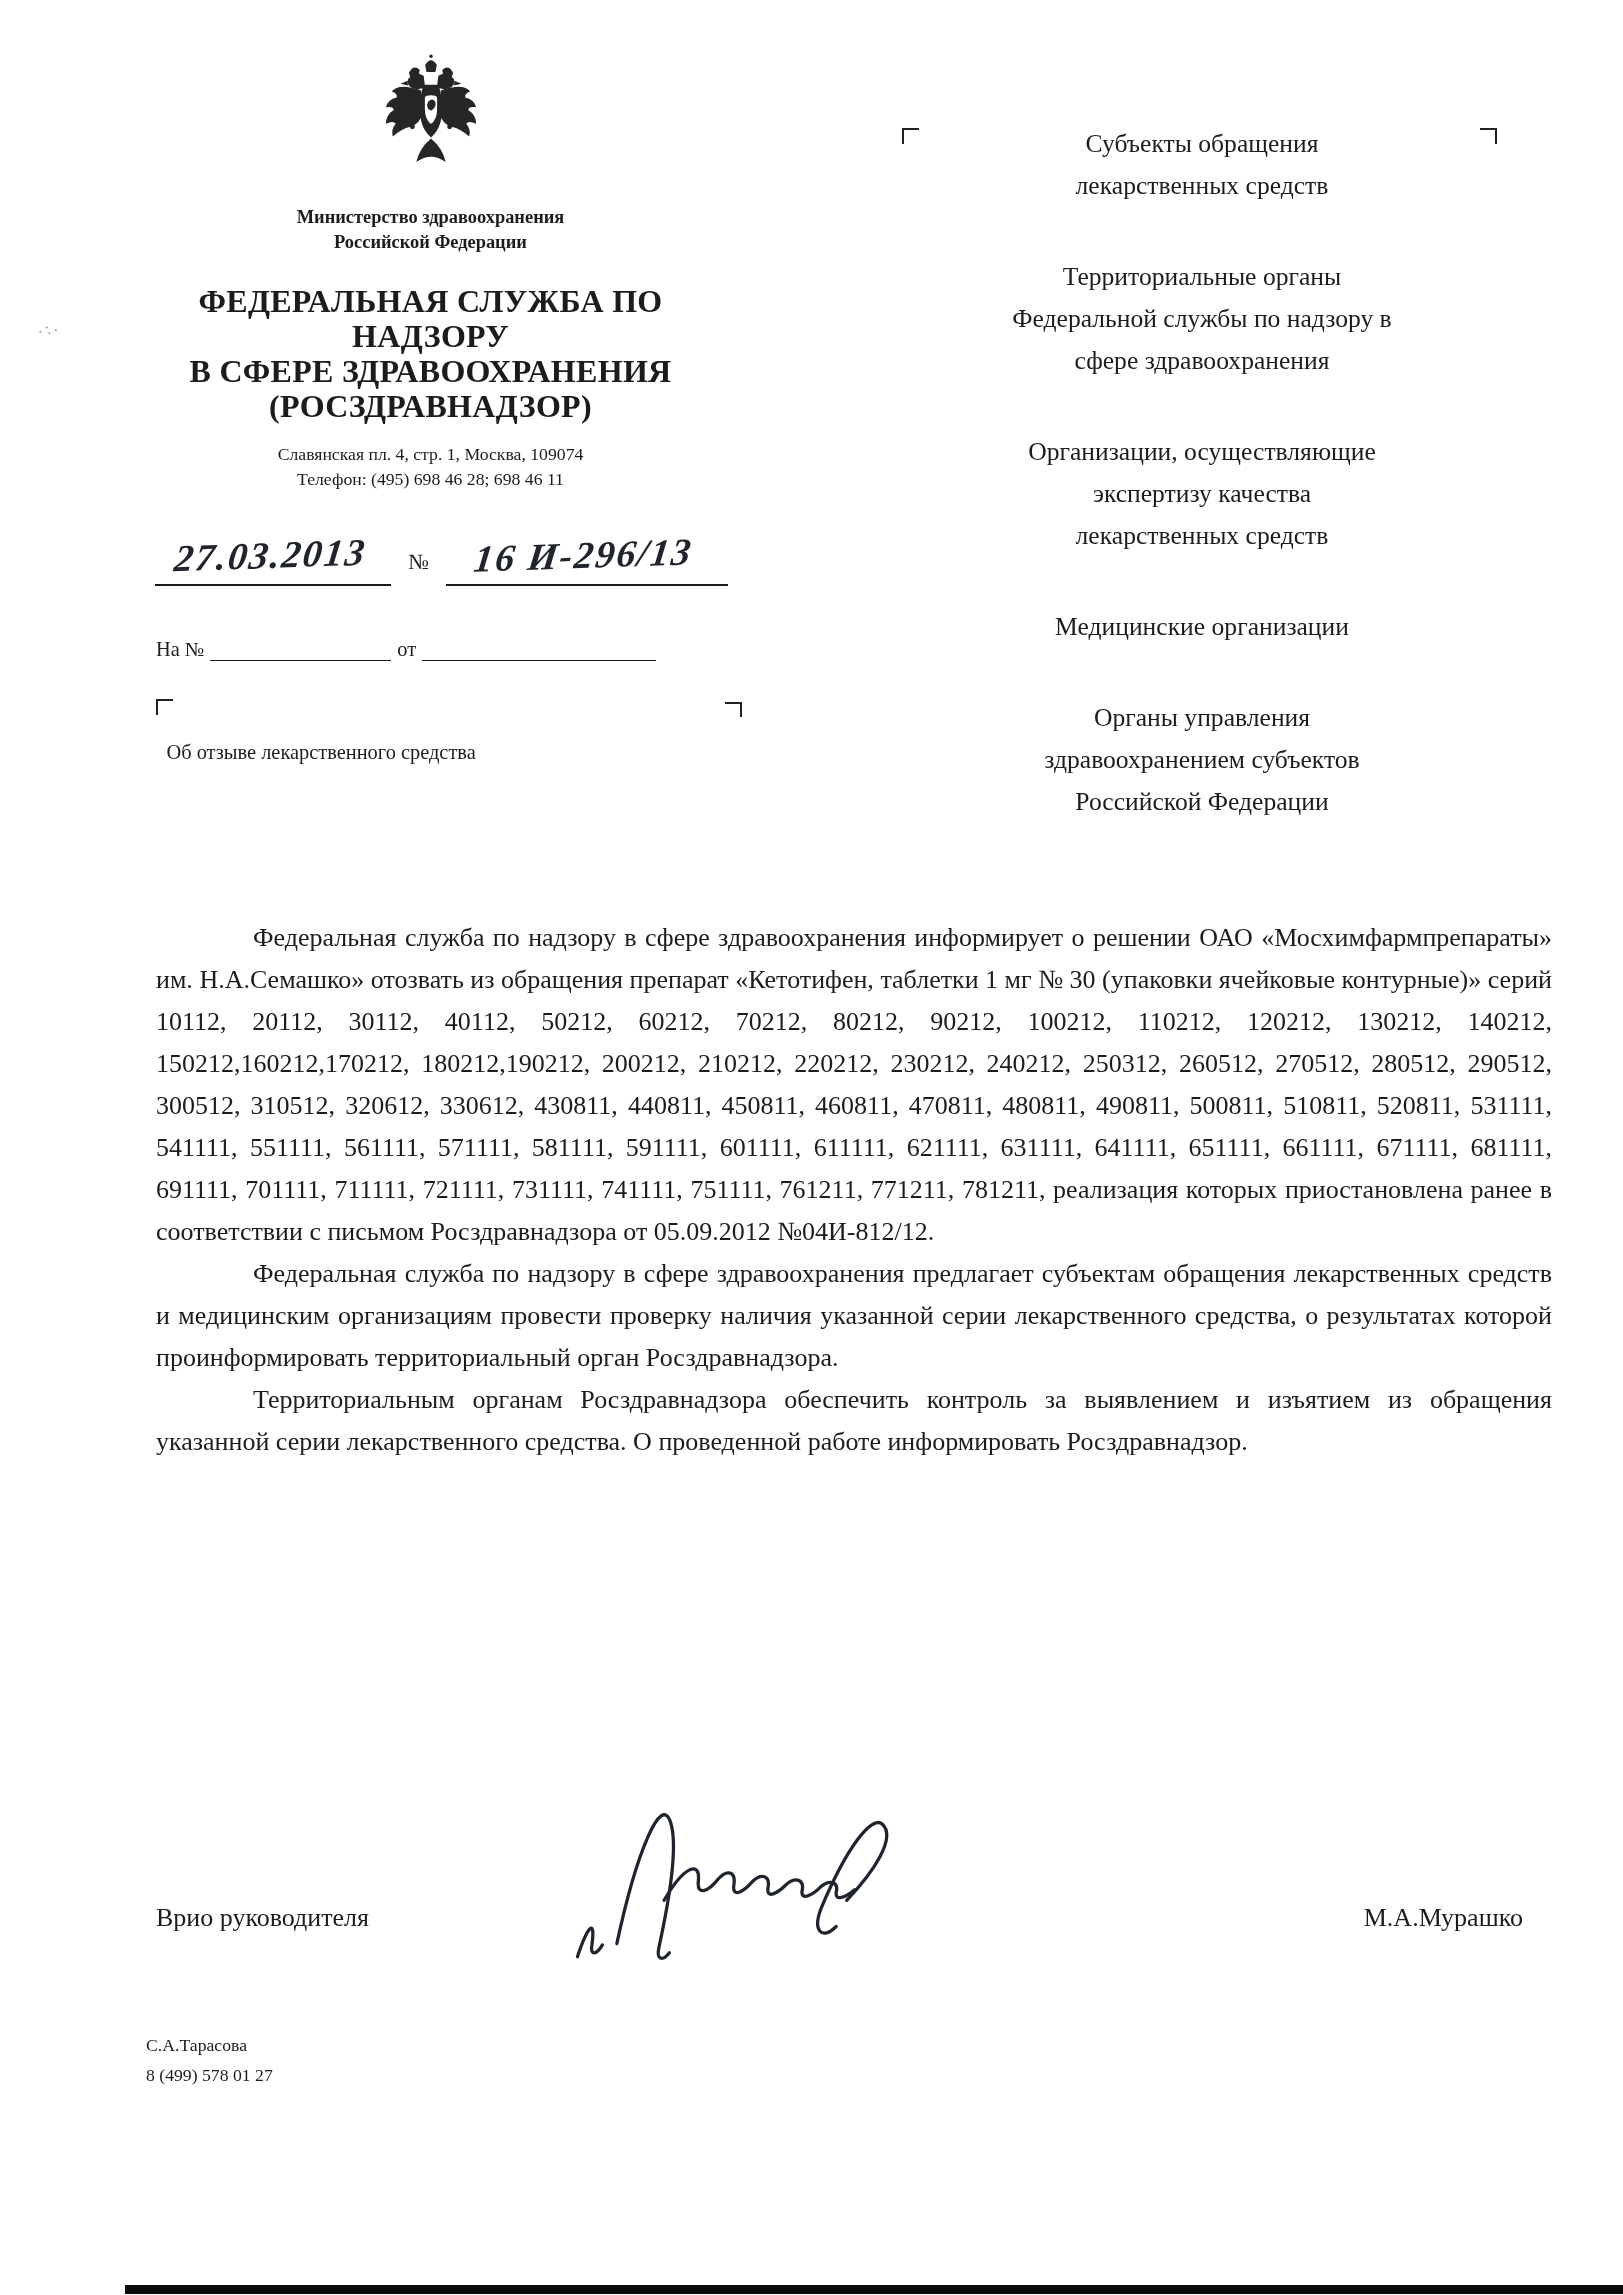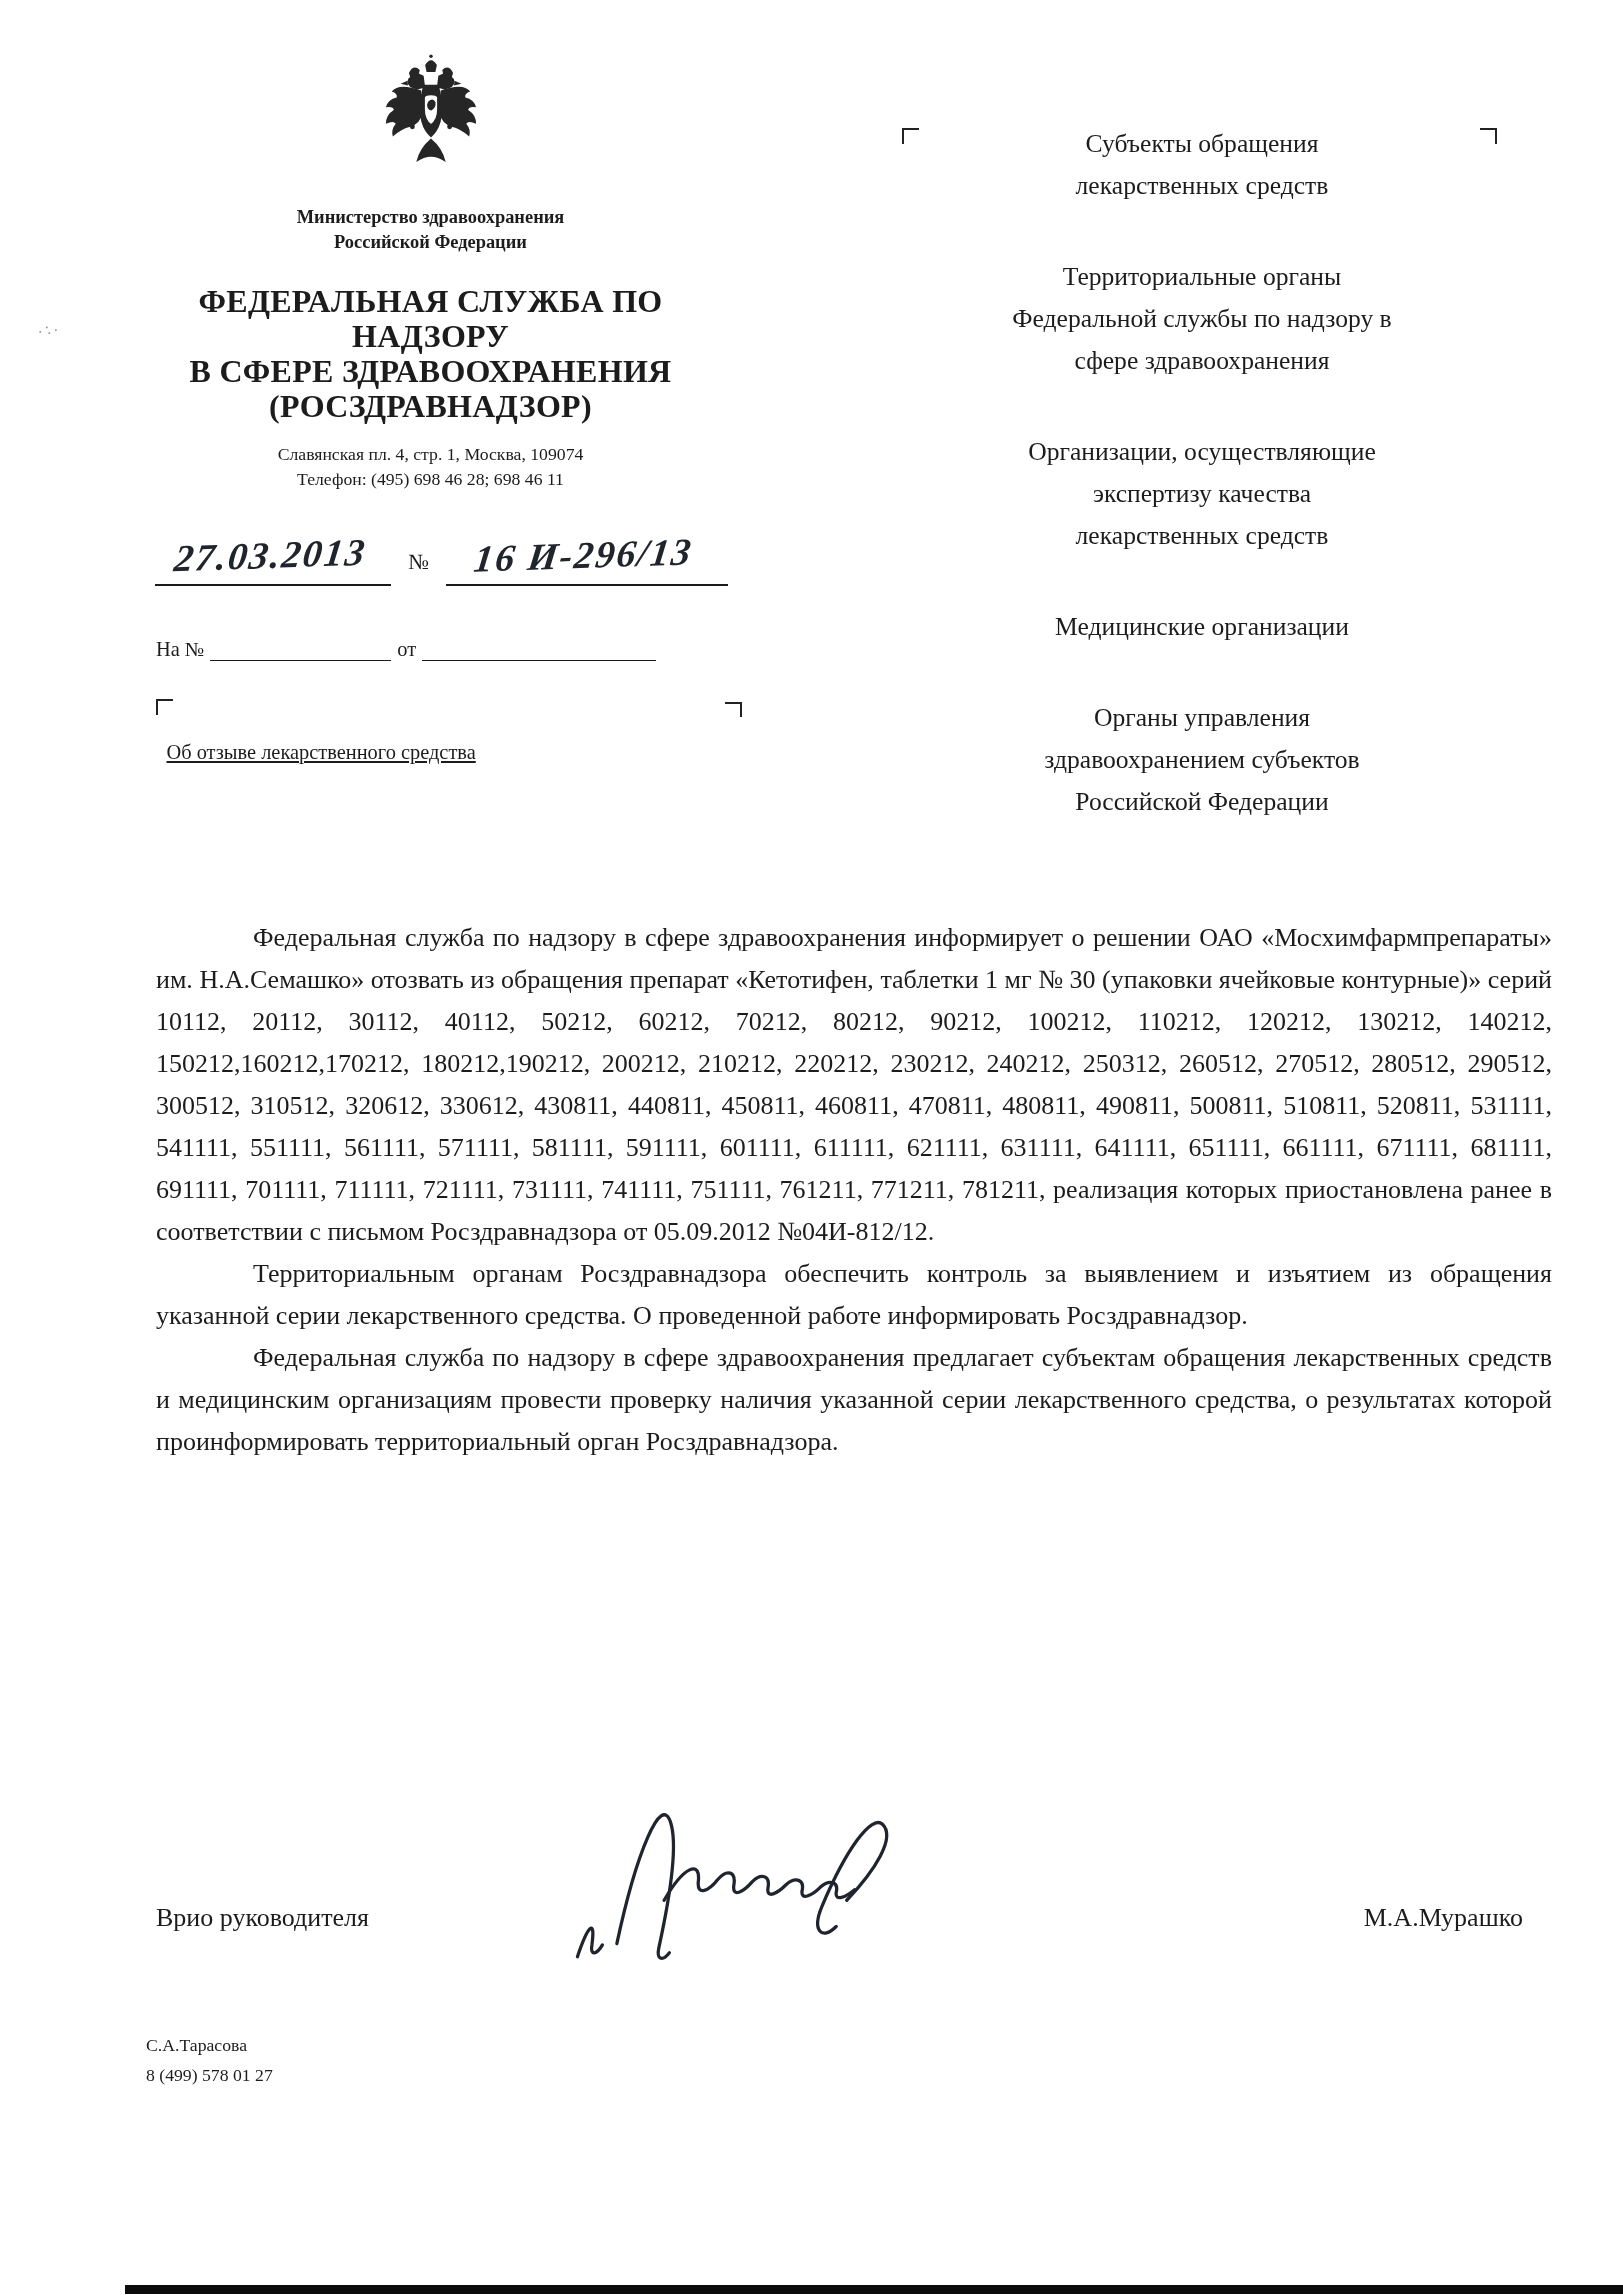--- a/index.html
+++ b/index.html
@@ -91,21 +91,20 @@
     left: 156px; top: 699px;
     width: 586px;
   }
   .subject .corner-tl { position: absolute; left: 0; top: 0; }
   .subject .corner-tr { position: absolute; right: 0; top: 2.6px; }
   .subject-text {
     margin-top: 42px;
     padding-left: 10.5px;
     font-size: 20.4px;
     text-align: left;
-    text-decoration: underline;
   }
 
   
   .recipients {
     position: absolute;
     left: 890px; top: 123px;
     width: 624px;
     text-align: center;
     font-size: 25.6px;
     line-height: 42px;
@@ -239,22 +238,22 @@
 экспертизу качества
 лекарственных средств</div>
     <div class="recipient-group">Медицинские организации</div>
     <div class="recipient-group">Органы управления
 здравоохранением субъектов
 Российской Федерации</div>
   </div>
 
   <div class="body-text">
     <p>Федеральная служба по надзору в сфере здравоохранения информирует о решении ОАО «Мосхимфармпрепараты» им. Н.А.Семашко» отозвать из обращения препарат «Кетотифен,  таблетки 1 мг № 30 (упаковки ячейковые контурные)» серий 10112, 20112, 30112, 40112, 50212, 60212, 70212, 80212, 90212, 100212, 110212, 120212, 130212, 140212, 150212,160212,170212, 180212,190212, 200212, 210212, 220212, 230212, 240212, 250312, 260512, 270512, 280512, 290512, 300512, 310512, 320612, 330612, 430811, 440811, 450811, 460811, 470811, 480811, 490811, 500811, 510811, 520811, 531111, 541111, 551111, 561111, 571111, 581111, 591111, 601111, 611111, 621111, 631111, 641111, 651111, 661111, 671111, 681111, 691111, 701111, 711111, 721111, 731111, 741111, 751111, 761211, 771211, 781211, реализация которых приостановлена ранее  в соответствии с письмом Росздравнадзора от 05.09.2012 №04И-812/12.</p>
+    <p>Федеральная служба по надзору в сфере здравоохранения предлагает субъектам обращения лекарственных средств и медицинским организациям провести проверку наличия указанной серии лекарственного средства, о результатах которой проинформировать территориальный орган Росздравнадзора.</p>
     <p>Территориальным органам Росздравнадзора обеспечить контроль за выявлением и изъятием из обращения указанной серии лекарственного средства. О проведенной работе информировать Росздравнадзор.</p>
-    <p>Федеральная служба по надзору в сфере здравоохранения предлагает субъектам обращения лекарственных средств и медицинским организациям провести проверку наличия указанной серии лекарственного средства, о результатах которой проинформировать территориальный орган Росздравнадзора.</p>
   </div>
 
   <svg class="signature-svg" viewBox="0 0 580 370" aria-hidden="true">
     <g fill="none" stroke="#20242e" stroke-width="5" stroke-linecap="round">
       <path d="M60 330 C75 285 88 268 82 312 C79 330 90 326 98 312"></path>
       <path d="M120 310 C150 170 188 80 202 126 C214 164 198 252 184 316 C180 334 189 338 200 324"></path>
       <path d="M192 244 C222 192 248 182 244 216 C242 238 260 230 274 212 C288 196 302 200 298 222 C296 240 312 232 326 216 C340 202 354 206 350 226 C348 242 364 234 378 220 C392 208 406 212 402 230 C400 244 416 238 430 224 C444 212 458 216 454 232 C452 246 468 240 482 228"></path>
       <path d="M470 244 C512 200 546 148 524 128 C508 114 470 164 432 254 C417 290 432 306 454 284"></path>
     </g>
   </svg>

